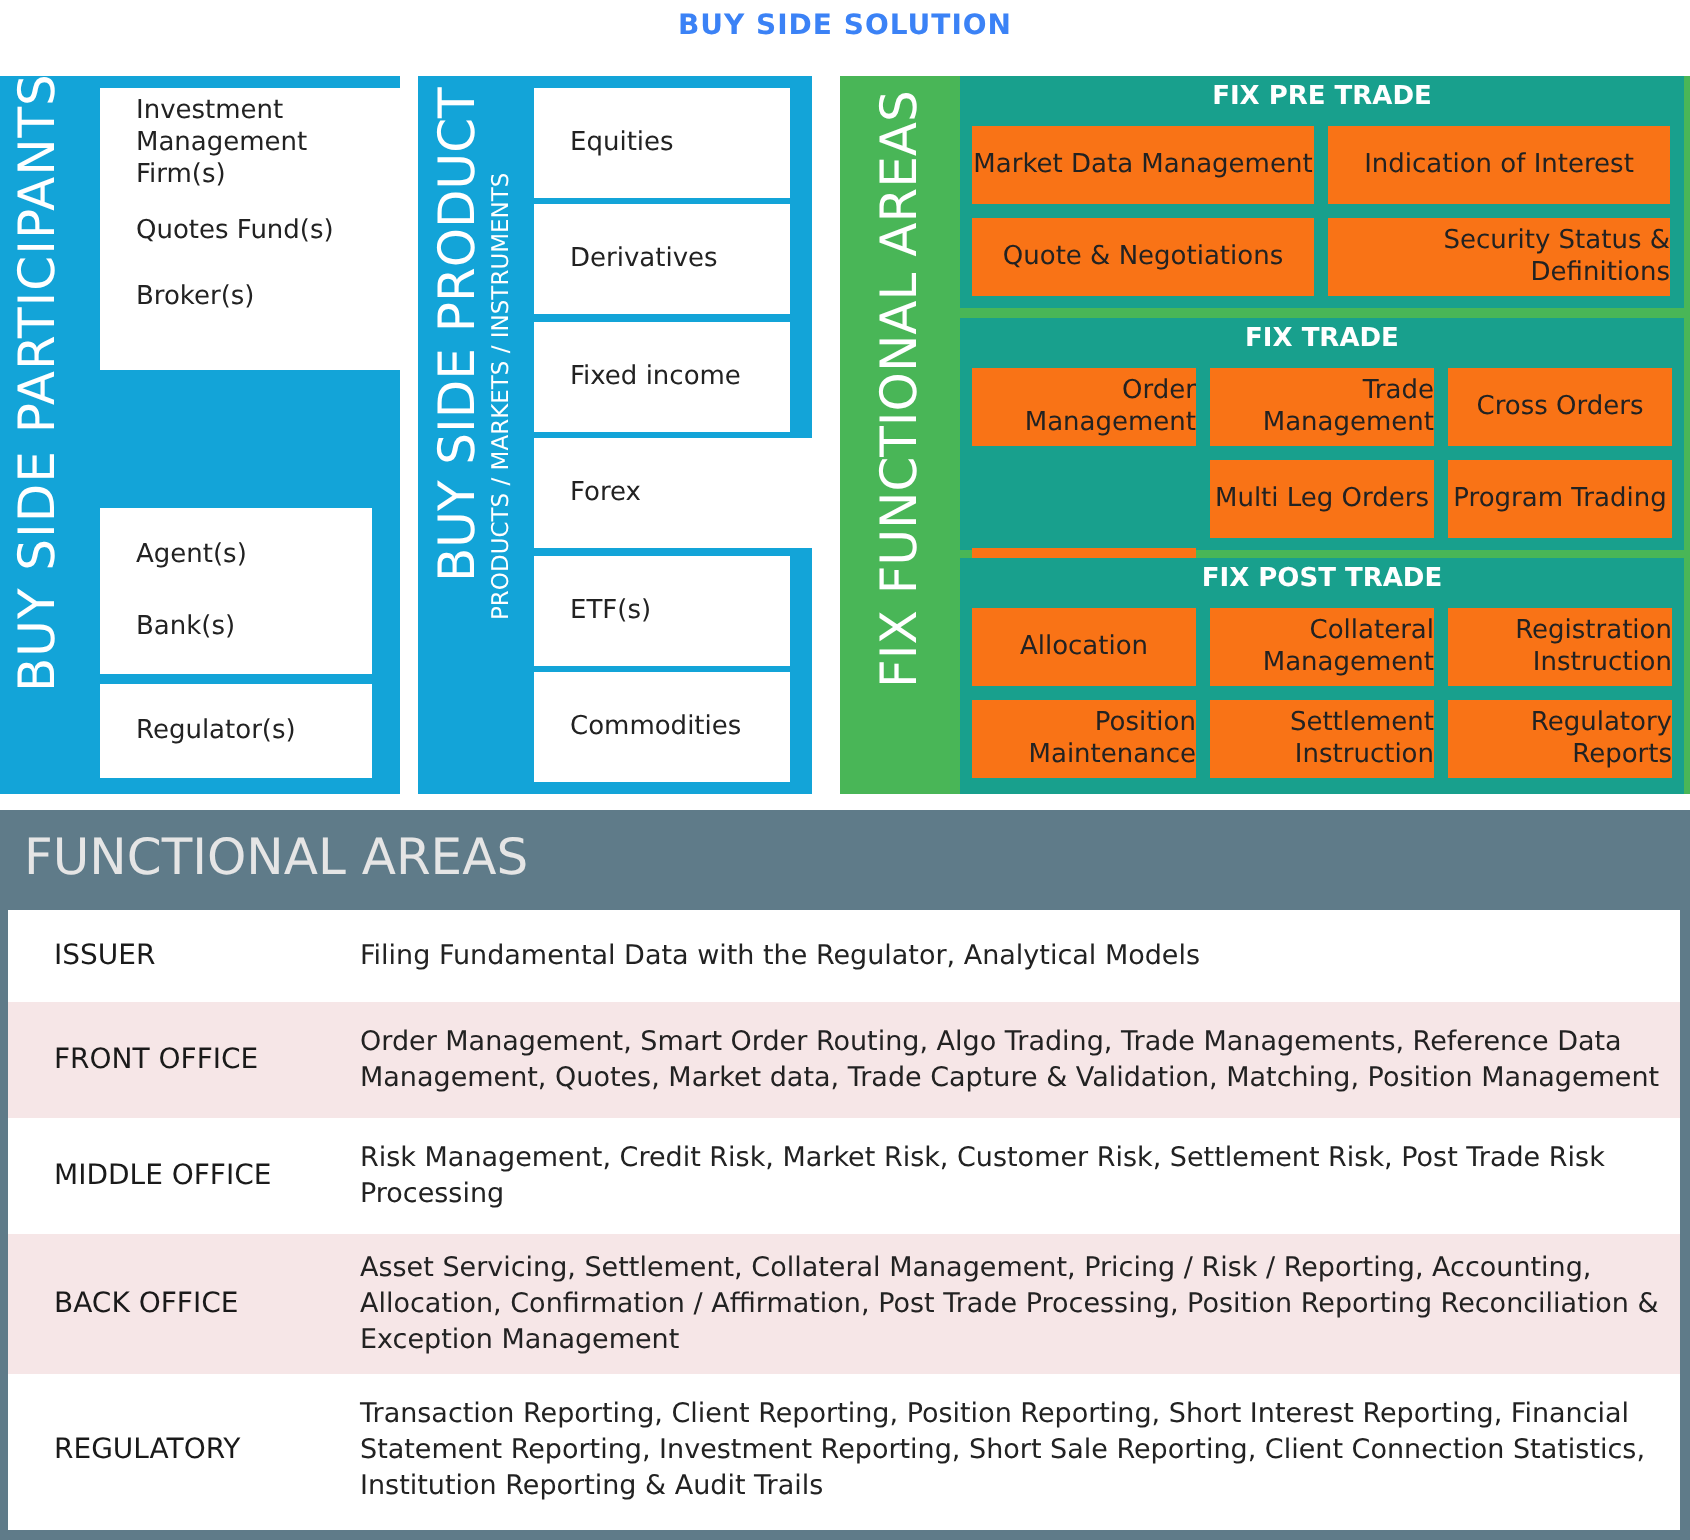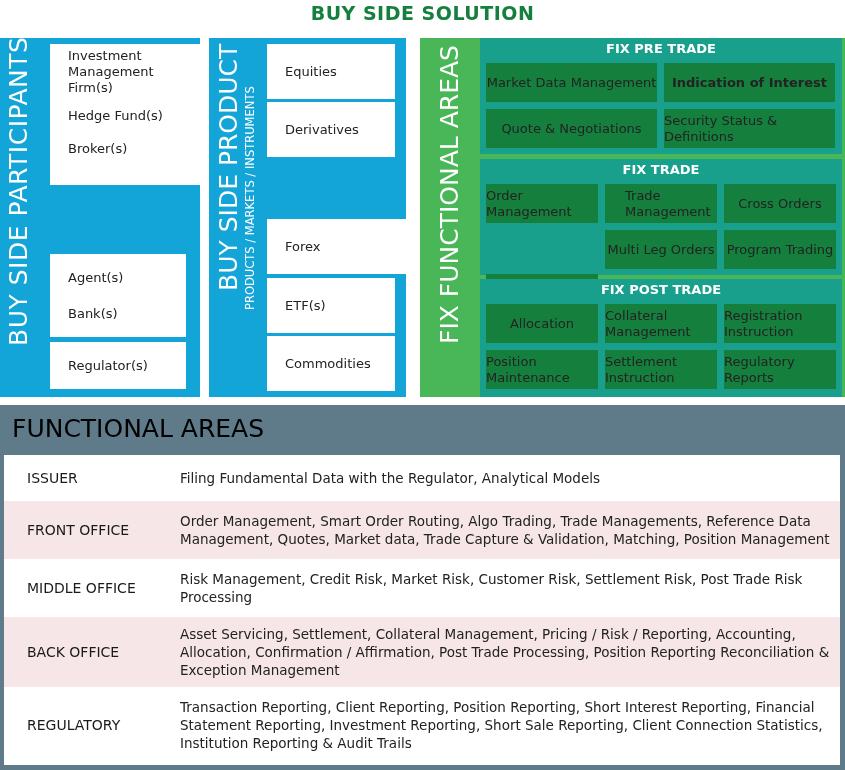--- a/index.html
+++ b/index.html
@@ -1,74 +1,75 @@
 <!DOCTYPE html>
 <html><head>
 <meta charset="utf-8">
 <style>
   * { box-sizing: border-box; margin: 0; padding: 0; }
   body { width: 845px; height: 770px; background: #ffffff; font-family: "DejaVu Sans", sans-serif; color: #222; position: relative; overflow: hidden; }
-  .title { position: absolute; top: 0; left: 0; width: 845px; height: 26px; text-align: center; font-weight: bold; font-size: 19px; color: #15803d; line-height: 26px; letter-spacing: 0.5px; }
+  .title { position: absolute; top: 0; left: 0; width: 845px; height: 26px; text-align: center; font-weight: bold; font-size: 14px; color: #3b82f6; line-height: 26px; letter-spacing: 0.5px; }
 
   .panel { position: absolute; top: 38px; height: 359px; }
   .blue { background: #13a4d8; }
   .vtext { position: absolute; transform: rotate(-90deg); transform-origin: left top; white-space: nowrap; color: #fff; }
 
   #participants { left: 0; width: 200px; }
   #products { left: 209px; width: 197px; }
 
   .cell { position: absolute; background: #fff; font-size: 13px; color: #222; display: flex; align-items: center; padding-left: 18px; }
 
   #fix { left: 420px; width: 425px; background: #49b657; }
   .fixsec { position: absolute; left: 60px; width: 362px; background: #18a08d; }
   .fixhead { text-align: center; color: #fff; font-weight: bold; font-size: 13px; height: 22px; line-height: 22px; }
-  .fcell { position: absolute; background: #15803d; font-size: 13px; text-align: left; display: flex; align-items: center; justify-content: center; line-height: 16px; color: #222; }
+  .fcell { position: absolute; background: #f97316; font-size: 13px; text-align: right; display: flex; align-items: center; justify-content: center; line-height: 16px; color: #222; }
 
   #func { position: absolute; left: 0; top: 405px; width: 845px; height: 365px; background: #5f7b89; }
-  .funchead { color: #000000; font-size: 25px; padding-left: 12px; height: 48px; line-height: 48px; letter-spacing: 0px; }
+  .funchead { color: #e5e5e5; font-size: 25px; padding-left: 12px; height: 48px; line-height: 48px; letter-spacing: 0px; }
   .rows { position: absolute; left: 4px; top: 50px; width: 836px; height: 310px; background: #fff; }
   .row { position: absolute; left: 0; width: 836px; display: flex; align-items: center; }
   .row.pink { background: #f6e6e7; }
   .rlabel { position: absolute; left: 23px; font-size: 14px; color: #1a1a1a; }
   .rtext { position: absolute; left: 176px; width: 658px; font-size: 13.5px; line-height: 18px; color: #222; }
 </style>
 </head>
 <body>
 
 <div class="title">BUY SIDE SOLUTION</div>
 
 <div id="participants" class="panel blue">
   <span class="vtext" style="left:4px; top:308px; font-size:25px; letter-spacing:0.5px;">BUY SIDE PARTICIPANTS</span>
   <div class="cell" style="left:50px; top:6px; width:159px; height:141px; flex-direction:column; align-items:flex-start; justify-content:flex-start; padding-top:4px;">
     <div style="width:100px; line-height:16px; font-size:13px;">Investment Management Firm(s)</div>
-    <div style="margin-top:12px; font-size:13px;">Hedge Fund(s)</div>
+    <div style="margin-top:12px; font-size:13px;">Quotes Fund(s)</div>
     <div style="margin-top:18px; font-size:13px;">Broker(s)</div>
   </div>
   <div class="cell" style="left:50px; top:216px; width:136px; height:47px;">Agent(s)</div>
   <div class="cell" style="left:50px; top:252px; width:136px; height:47px;">Bank(s)</div>
   <div class="cell" style="left:50px; top:304px; width:136px; height:47px;">Regulator(s)</div>
 </div>
 
 <div id="products" class="panel blue">
   <span class="vtext" style="left:5px; top:253px; font-size:25px;">BUY SIDE PRODUCT</span>
   <span class="vtext" style="left:34px; top:272px; font-size:11.5px;">PRODUCTS / MARKETS / INSTRUMENTS</span>
   <div class="cell" style="left:58px; top:6px; width:128px; height:55px;">Equities</div>
   <div class="cell" style="left:58px; top:64px; width:128px; height:55px;">Derivatives</div>
+  <div class="cell" style="left:58px; top:123px; width:128px; height:55px;">Fixed income</div>
   <div class="cell" style="left:58px; top:181px; width:144px; height:55px;">Forex</div>
   <div class="cell" style="left:58px; top:240px; width:128px; height:55px;">ETF(s)</div>
   <div class="cell" style="left:58px; top:298px; width:128px; height:55px;">Commodities</div>
 </div>
 
 <div id="fix" class="panel">
   <span class="vtext" style="left:15px; top:306px; font-size:25px;">FIX FUNCTIONAL AREAS</span>
 
   <div class="fixsec" style="top:0; height:116px;">
     <div class="fixhead">FIX PRE TRADE</div>
     <div class="fcell" style="left:6px; top:25px; width:171px; height:39px;">Market Data Management</div>
-    <div class="fcell" style="left:184px; top:25px; width:171px; height:39px;font-weight:bold;">Indication of Interest</div>
+    <div class="fcell" style="left:184px; top:25px; width:171px; height:39px;">Indication of Interest</div>
     <div class="fcell" style="left:6px; top:71px; width:171px; height:39px;">Quote &amp; Negotiations</div>
     <div class="fcell" style="left:184px; top:71px; width:171px; height:39px;">Security Status &amp; Definitions</div>
   </div>
 
   <div class="fixsec" style="top:121px; height:116px;">
     <div class="fixhead">FIX TRADE</div>
     <div class="fcell" style="left:6px; top:25px; width:112px; height:39px;">Order Management</div>
     <div class="fcell" style="left:125px; top:25px; width:112px; height:39px;padding-left:20px;">Trade Management</div>
     <div class="fcell" style="left:244px; top:25px; width:112px; height:39px;">Cross Orders</div>
     <div class="fcell" style="left:6px; top:71px; width:112px; height:39px;margin-top:44px;">Mass Order Management</div>

